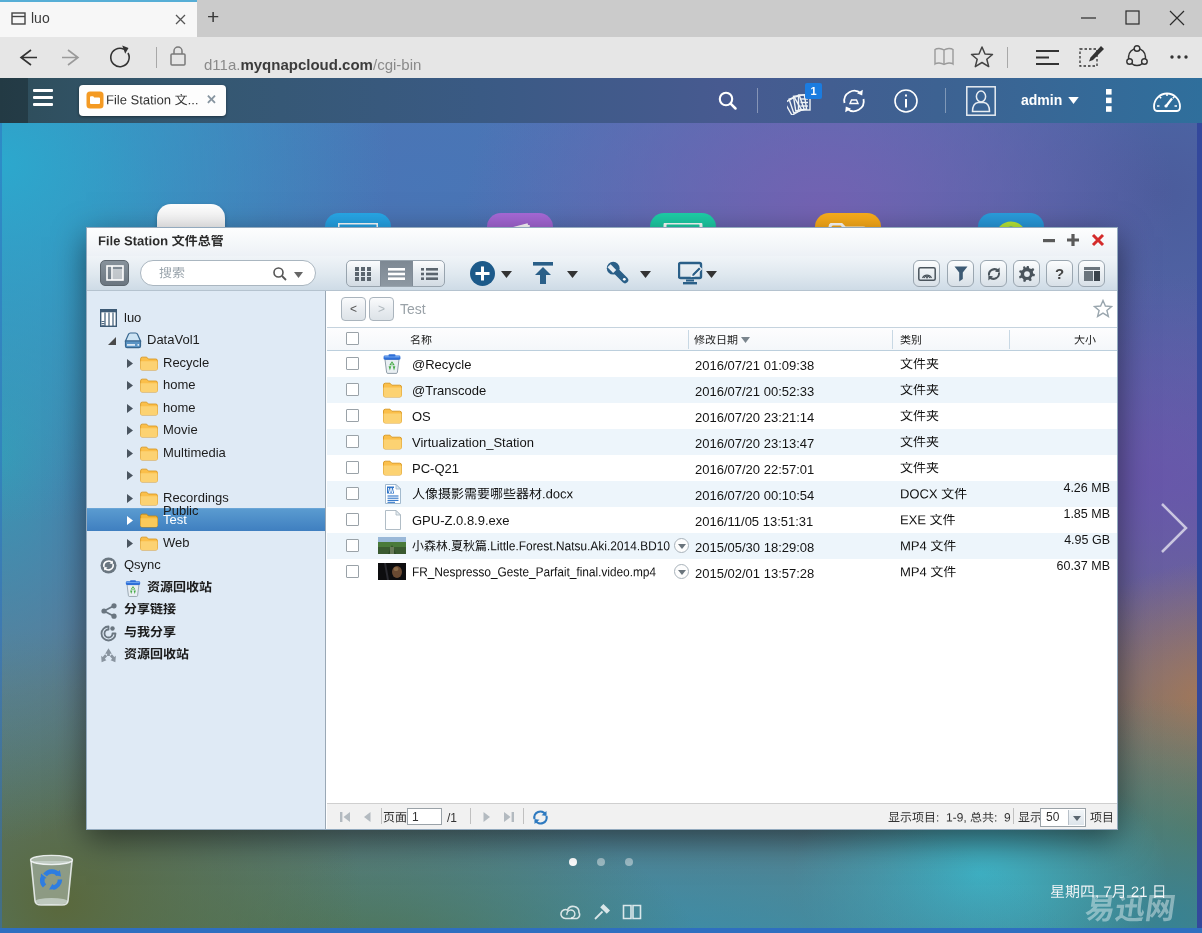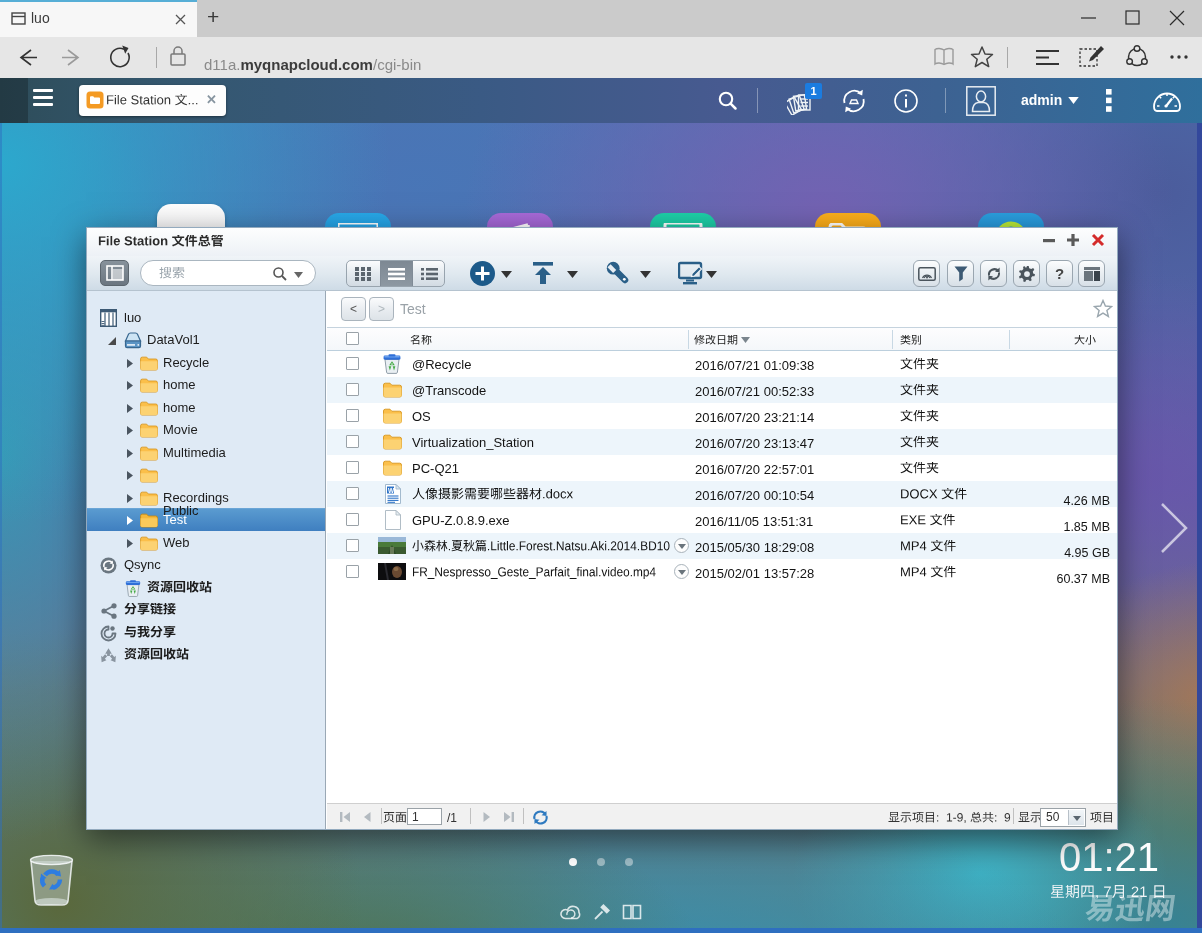--- a/index.html
+++ b/index.html
@@ -84,21 +84,21 @@
 #thead { position:absolute; left:0; top:37px; width:100%; height:23px;
   background:linear-gradient(180deg,#fdfdfe,#f4f7fa); border-bottom:1px solid #bccfdd; font-size:12px; color:#222; }
 .hsep { position:absolute; top:2px; height:19px; width:1px; background:#c8d8e4; }
 #rows { position:absolute; left:0; top:60px; width:100%; }
 .row { position:relative; width:100%; height:26px; font-size:13px; color:#141414; }
 .row.alt { background:#edf5fb; }
 .cb { position:absolute; left:19px; top:6px; width:13px; height:13px; border:1px solid #9aa2a8; background:#fff; border-radius:1px; }
 .ric { position:absolute; left:56px; top:3px; }
 .rname { position:absolute; left:85px; top:6px; }
 .rdate { position:absolute; left:368px; top:7px; font-size:13px; }
-.rsize { position:absolute; right:7px; top:13px; text-align:left; font-size:12.5px; }
+.rsize { position:absolute; right:7px; top:0; text-align:left; font-size:12.5px; }
 .ddbtn { position:absolute; width:15px; height:15px; border:1px solid #a8b2ba; border-radius:50%; background:#fdfdfd; top:5px; }
 .ddbtn:after { content:""; position:absolute; left:3px; top:5px; border-left:4px solid transparent; border-right:4px solid transparent; border-top:5px solid #6a747c; }
 #pagebar { position:absolute; left:0; top:512px; width:100%; height:26px; background:#f1f1f1; border-top:1px solid #cfcfcf; font-size:12px; color:#333; }
 #pageinput { position:absolute; left:80px; top:4px; width:35px; height:17px; border:1px solid #9aa2a8; background:#fff; font-size:12px; padding-left:4px; line-height:16px; }
 #showsel { position:absolute; left:713px; top:4px; width:46px; height:19px; border:1px solid #9aa2a8; background:#fff; font-size:12px; line-height:17px; padding-left:5px; }
 #showsel:after { content:""; position:absolute; right:1px; top:1px; width:15px; height:15px; background:linear-gradient(180deg,#f2f6f9,#dde4ea); border-left:1px solid #b8c0c8; }
 #showsel:before { content:""; position:absolute; right:4px; top:7px; border-left:4px solid transparent; border-right:4px solid transparent; border-top:5px solid #5a6670; z-index:2; }
 .pgsep { position:absolute; top:4px; height:16px; width:1px; background:#c0c0c0; }
 .pgico { position:absolute; top:5px; }
 </style>
@@ -292,21 +292,20 @@
       <path d="M8 11 A 4 4 0 1 1 12 14" fill="none" stroke="rgba(255,255,255,0.8)" stroke-width="1.4"></path>
     </svg>
   <svg style="position:absolute;left:592px;top:779px" width="20" height="20" viewBox="0 0 20 20">
       <line x1="3" y1="17" x2="10.5" y2="9.5" stroke="rgba(255,255,255,0.8)" stroke-width="1.8"></line>
       <line x1="9.8" y1="3.6" x2="16.4" y2="10.2" stroke="rgba(255,255,255,0.8)" stroke-width="4.6"></line>
     </svg>
   <svg style="position:absolute;left:622px;top:781px" width="20" height="16" viewBox="0 0 20 16">
       <path d="M1.5 1.5 L9 1.5 L9 14.5 L1.5 14.5 Z M11 1.5 L18.5 1.5 L18.5 14.5 L11 14.5 Z" fill="none" stroke="rgba(255,255,255,0.8)" stroke-width="1.6"></path>
     </svg>
 
-  <div id="clock">01:21</div>
   <svg style="position:absolute;left:1050px;top:762px;" width="118" height="16" viewBox="0 0 118 16">
       <path transform="translate(0,11.9)" d="M3.6 -8.9H11.4V-7.6H3.6ZM3.6 -11.1H11.4V-9.8H3.6ZM2.5 -12.0V-6.7H12.5V-12.0ZM3.5 -6.6C2.9 -5.3 1.8 -4.0 0.8 -3.2C1.0 -3.0 1.5 -2.7 1.7 -2.5C2.2 -2.9 2.8 -3.5 3.3 -4.2H6.9V-2.7H2.7V-1.8H6.9V-0.2H1.0V0.8H14.1V-0.2H8.1V-1.8H12.5V-2.7H8.1V-4.2H13.1V-5.1H8.1V-6.3H6.9V-5.1H3.9C4.2 -5.5 4.4 -5.9 4.6 -6.3Z M17.7 -2.1C17.2 -1.1 16.4 -0.1 15.6 0.5C15.9 0.7 16.3 1.0 16.5 1.2C17.3 0.4 18.2 -0.7 18.7 -1.8ZM19.8 -1.7C20.4 -1.0 21.1 0.0 21.4 0.6L22.3 0.1C22.0 -0.5 21.3 -1.5 20.7 -2.1ZM27.8 -10.8V-8.4H24.8V-10.8ZM23.7 -11.8V-6.4C23.7 -4.2 23.6 -1.4 22.3 0.6C22.6 0.7 23.0 1.1 23.2 1.3C24.1 -0.2 24.5 -2.1 24.7 -3.9H27.8V-0.3C27.8 -0.0 27.7 0.0 27.5 0.1C27.3 0.1 26.5 0.1 25.7 0.0C25.9 0.3 26.1 0.8 26.1 1.1C27.2 1.1 27.9 1.1 28.3 0.9C28.8 0.8 28.9 0.4 28.9 -0.2V-11.8ZM27.8 -7.4V-4.9H24.7C24.8 -5.4 24.8 -5.9 24.8 -6.4V-7.4ZM20.8 -12.4V-10.6H18.1V-12.4H17.1V-10.6H15.8V-9.6H17.1V-3.5H15.6V-2.5H23.0V-3.5H21.9V-9.6H23.0V-10.6H21.9V-12.4ZM18.1 -9.6H20.8V-8.3H18.1ZM18.1 -7.4H20.8V-5.9H18.1ZM18.1 -5.0H20.8V-3.5H18.1Z M31.3 -11.3V0.7H32.5V-0.4H42.5V0.6H43.6V-11.3ZM32.5 -1.5V-10.2H35.3C35.2 -6.5 34.9 -4.6 32.6 -3.5C32.9 -3.3 33.2 -2.9 33.3 -2.6C35.9 -3.9 36.3 -6.1 36.4 -10.2H38.5V-5.5C38.5 -4.3 38.7 -3.9 39.8 -3.9C40.0 -3.9 41.1 -3.9 41.4 -3.9C41.8 -3.9 42.1 -3.9 42.3 -3.9C42.3 -4.2 42.3 -4.6 42.2 -4.9C42.0 -4.8 41.6 -4.8 41.4 -4.8C41.1 -4.8 40.2 -4.8 39.9 -4.8C39.6 -4.8 39.5 -5.0 39.5 -5.5V-10.2H42.5V-1.5Z M47.8 -1.6V-0.4Q47.8 0.4 47.7 0.9Q47.5 1.4 47.2 1.9H46.3Q47.0 0.9 47.0 0.0H46.4V-1.6Z M60.9 -9.3Q59.3 -6.8 58.7 -5.5Q58.0 -4.1 57.7 -2.8Q57.4 -1.4 57.4 0.0H56.0Q56.0 -2.0 56.8 -4.2Q57.7 -6.4 59.6 -9.2H54.1V-10.3H60.9Z M64.8 -11.8V-7.2C64.8 -4.8 64.5 -1.7 62.1 0.4C62.4 0.6 62.8 1.0 63.0 1.2C64.4 -0.1 65.2 -1.8 65.6 -3.5H72.8V-0.5C72.8 -0.1 72.7 -0.0 72.3 -0.0C72.0 -0.0 70.8 0.0 69.5 -0.0C69.7 0.3 69.9 0.8 70.0 1.1C71.6 1.1 72.6 1.1 73.2 0.9C73.8 0.7 74.0 0.3 74.0 -0.5V-11.8ZM65.9 -10.7H72.8V-8.2H65.9ZM65.9 -7.1H72.8V-4.6H65.8C65.9 -5.5 65.9 -6.3 65.9 -7.1Z M81.6 0.0V-0.9Q82.0 -1.8 82.5 -2.4Q83.0 -3.1 83.6 -3.6Q84.2 -4.2 84.8 -4.6Q85.4 -5.1 85.9 -5.5Q86.3 -6.0 86.6 -6.5Q86.9 -7.0 86.9 -7.6Q86.9 -8.5 86.4 -8.9Q85.9 -9.4 85.0 -9.4Q84.2 -9.4 83.6 -8.9Q83.1 -8.5 83.0 -7.6L81.7 -7.8Q81.8 -9.0 82.7 -9.7Q83.6 -10.5 85.0 -10.5Q86.6 -10.5 87.4 -9.7Q88.3 -9.0 88.3 -7.6Q88.3 -7.0 88.0 -6.5Q87.7 -5.9 87.2 -5.3Q86.6 -4.7 85.1 -3.4Q84.3 -2.7 83.8 -2.2Q83.3 -1.6 83.0 -1.1H88.4V0.0Z M90.3 0.0V-1.1H93.0V-9.1L90.6 -7.4V-8.6L93.1 -10.3H94.3V-1.1H96.8V0.0Z M105.5 -5.3H113.0V-1.1H105.5ZM105.5 -6.4V-10.5H113.0V-6.4ZM104.3 -11.6V1.0H105.5V0.1H113.0V1.0H114.2V-11.6Z" fill="#f0f4f6"></path>
     </svg>
   <svg style="position:absolute;left:1085px;top:772px;transform:skewX(-8deg);" width="91" height="32" viewBox="0 0 91 32">
       <path transform="translate(0,23.7)" d="M8.8 -16.8H21.4V-14.9H8.8ZM8.8 -21.3H21.4V-19.5H8.8ZM5.3 -24.2V-12.0H7.9C6.1 -9.5 3.4 -7.4 0.7 -5.9C1.4 -5.4 2.8 -4.0 3.4 -3.4C5.0 -4.3 6.6 -5.6 8.1 -7.0H10.7C8.8 -4.3 6.0 -2.0 3.1 -0.5C3.8 0.0 5.2 1.3 5.7 2.0C9.1 -0.1 12.5 -3.3 14.8 -7.0H17.3C16.0 -3.9 13.8 -1.1 11.3 0.7C12.1 1.2 13.5 2.3 14.1 2.9C16.9 0.6 19.4 -3.0 21.0 -7.0H23.6C23.2 -3.0 22.6 -1.1 22.0 -0.6C21.7 -0.2 21.4 -0.2 20.9 -0.2C20.4 -0.2 19.2 -0.2 17.9 -0.3C18.4 0.5 18.8 1.8 18.9 2.7C20.4 2.8 21.8 2.8 22.6 2.7C23.6 2.6 24.4 2.3 25.1 1.5C26.0 0.5 26.8 -2.2 27.4 -8.8C27.4 -9.2 27.5 -10.2 27.5 -10.2H10.9C11.3 -10.8 11.7 -11.4 12.1 -12.0H25.1V-24.2Z M31.3 -22.6C33.0 -21.1 35.1 -18.9 35.9 -17.4L38.8 -19.6C37.9 -21.1 35.8 -23.2 34.0 -24.6ZM43.8 -20.2V-14.5H39.4V-11.2H43.8V-2.2H47.2V-11.2H51.3V-14.5H47.2V-20.2ZM39.8 -24.1V-20.8H51.8C51.9 -9.5 52.2 -2.3 56.4 -2.3C58.3 -2.3 58.9 -3.7 59.2 -6.7C58.6 -7.3 57.8 -8.5 57.2 -9.4C57.1 -7.5 57.0 -6.0 56.7 -6.0C55.3 -6.0 55.3 -13.1 55.4 -24.1ZM38.5 -13.9H31.1V-10.6H35.0V-3.1C33.7 -2.4 32.3 -1.3 31.0 -0.1L33.4 3.0C35.0 1.1 36.6 -0.6 37.7 -0.6C38.4 -0.6 39.3 0.2 40.6 1.0C42.6 2.1 45.0 2.5 48.5 2.5C51.5 2.5 56.0 2.3 58.2 2.2C58.2 1.2 58.8 -0.6 59.2 -1.5C56.2 -1.1 51.6 -0.8 48.6 -0.8C45.5 -0.8 42.9 -1.0 41.0 -2.2C39.9 -2.9 39.1 -3.5 38.5 -3.8Z M69.6 -10.2C68.7 -7.6 67.5 -5.2 65.9 -3.4V-14.6C67.1 -13.3 68.4 -11.8 69.6 -10.2ZM62.3 -23.8V2.6H65.9V-2.4C66.7 -1.9 67.6 -1.2 68.0 -0.9C69.6 -2.6 70.8 -4.8 71.8 -7.3C72.5 -6.3 73.1 -5.5 73.6 -4.7L75.7 -7.3C75.0 -8.3 74.1 -9.5 73.0 -10.9C73.7 -13.3 74.2 -15.9 74.5 -18.8L71.4 -19.1C71.2 -17.3 70.9 -15.5 70.5 -13.9C69.6 -15.0 68.6 -16.1 67.7 -17.1L65.9 -15.2V-20.4H84.2V-1.7C84.2 -1.1 83.9 -0.9 83.3 -0.9C82.7 -0.9 80.5 -0.9 78.6 -1.0C79.1 -0.1 79.7 1.6 79.9 2.6C82.8 2.6 84.7 2.5 86.0 1.9C87.3 1.4 87.8 0.4 87.8 -1.6V-23.8ZM74.1 -15.0C75.4 -13.6 76.7 -12.0 77.8 -10.4C76.8 -7.1 75.3 -4.4 73.3 -2.5C74.0 -2.1 75.5 -1.1 76.0 -0.6C77.7 -2.3 79.0 -4.6 80.0 -7.1C80.8 -6.0 81.3 -4.9 81.8 -4.0L84.1 -6.3C83.5 -7.6 82.5 -9.2 81.3 -10.9C82.0 -13.3 82.4 -15.9 82.8 -18.8L79.6 -19.1C79.4 -17.3 79.1 -15.7 78.8 -14.1C78.0 -15.1 77.1 -16.1 76.3 -16.9Z" fill="rgba(255,255,255,0.40)"></path>
     </svg>
   <svg id="chev2" style="position:absolute;left:1156px;top:375px" width="36" height="60" viewBox="0 0 36 60">
       <path d="M6 6 L30 30 L6 54" fill="none" stroke="rgba(255,255,255,0.65)" stroke-width="2.5"></path>
     </svg>
 

